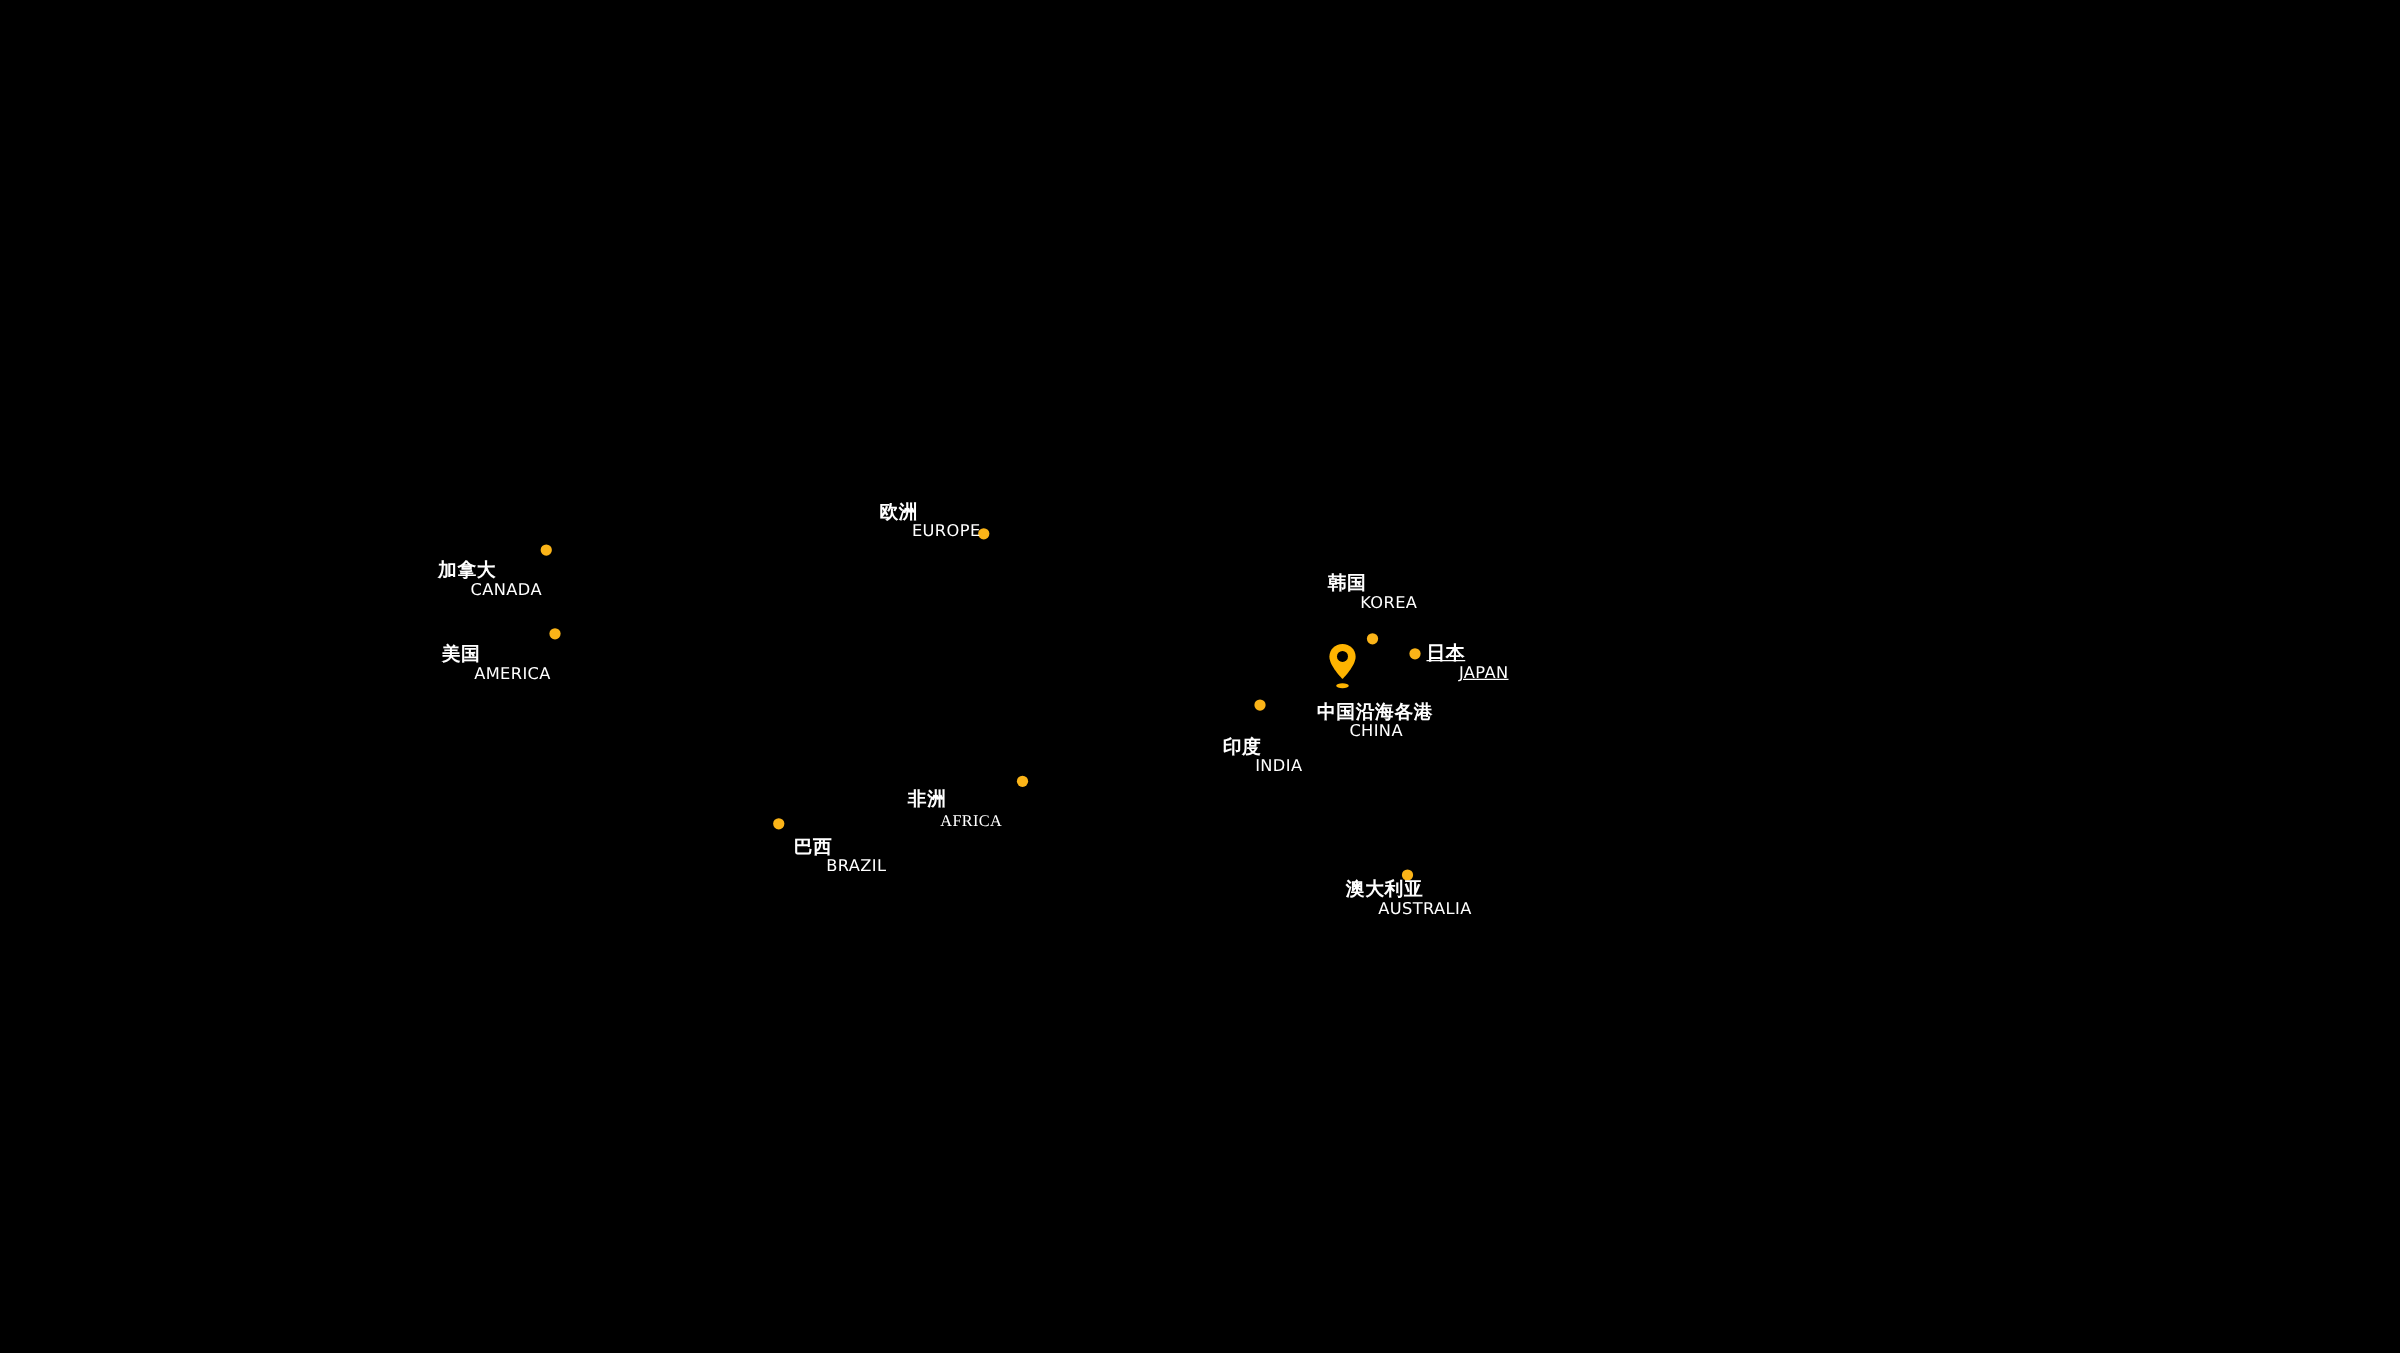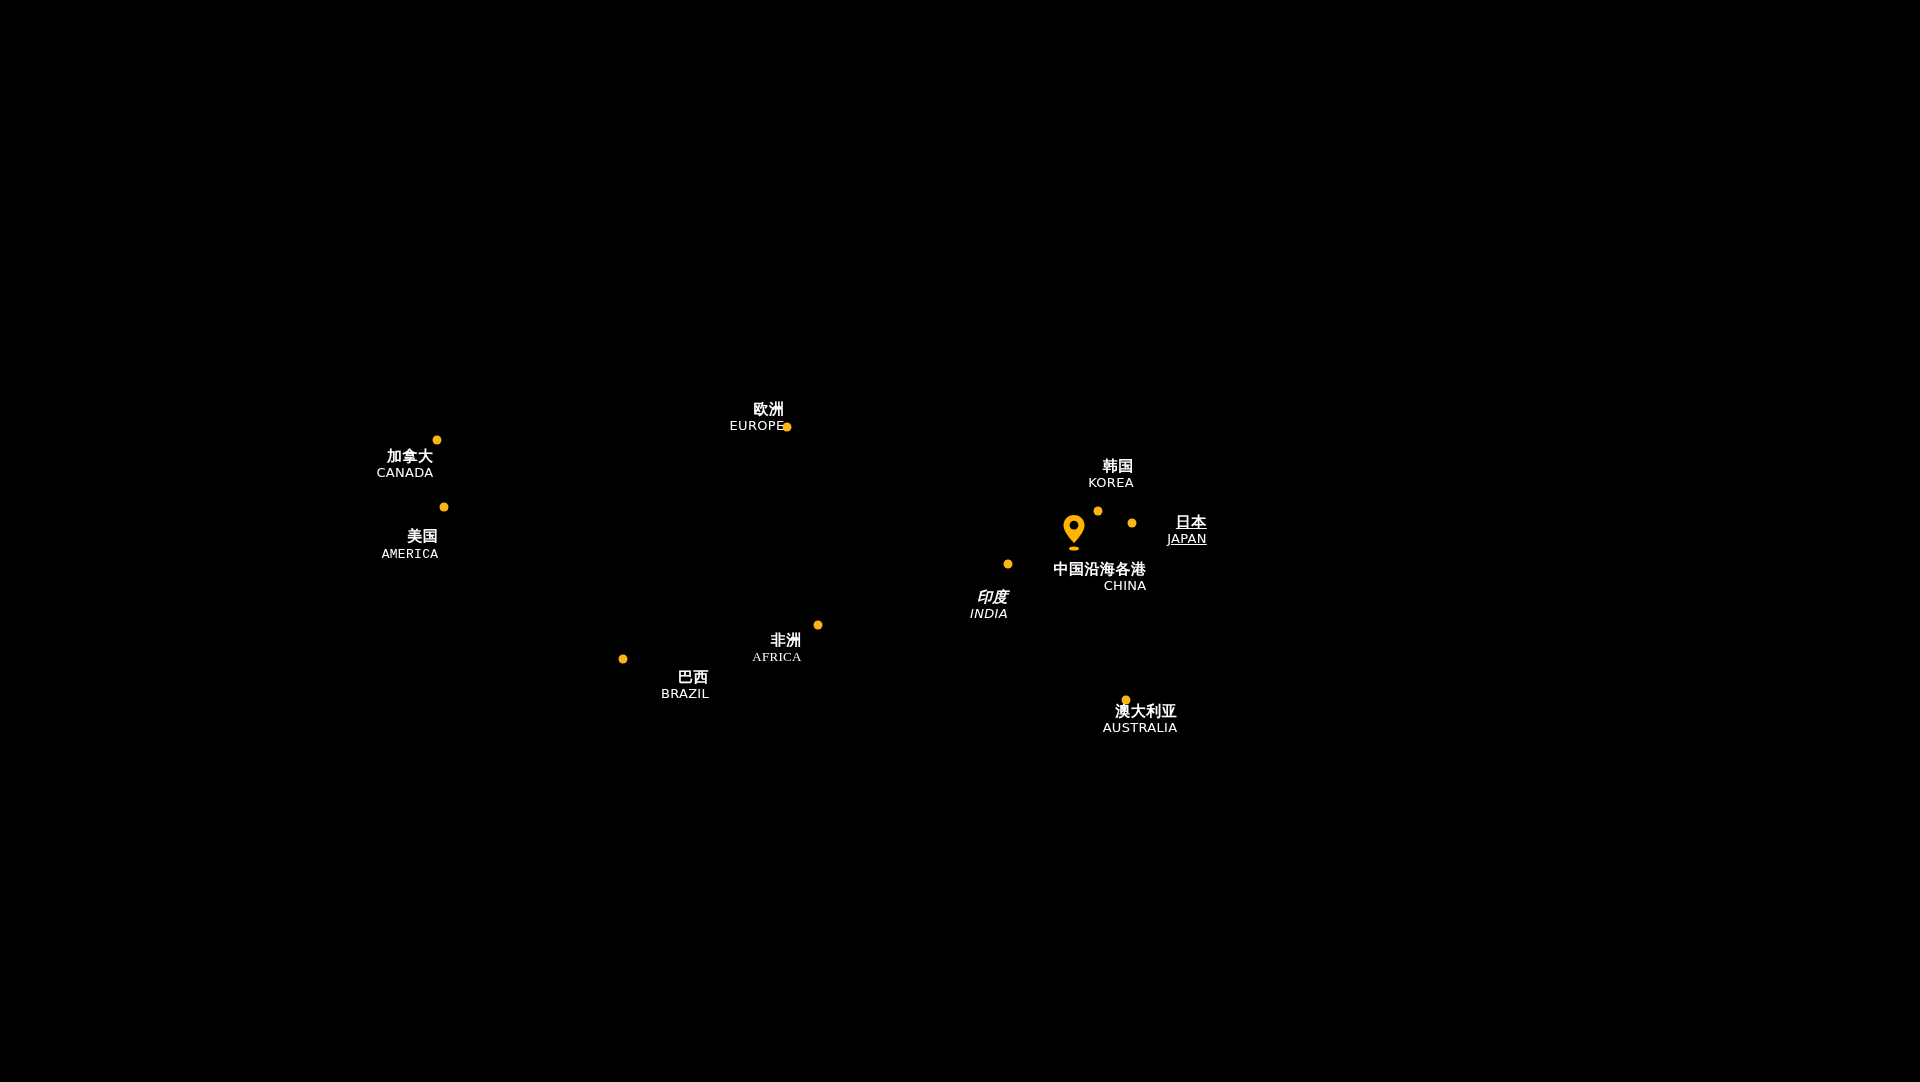--- a/index.html
+++ b/index.html
@@ -27,21 +27,21 @@
   }
   .pin {
     position: absolute;
     transform: translate(-50%, -55%);
     cursor: pointer;
     line-height: 0;
   }
   .label {
     position: absolute;
     transform: translateX(-50%);
-    text-align: right;
+    text-align: left;
     color: #FFFFFF;
     white-space: nowrap;
     pointer-events: none;
   }
   .zh {
     font-size: 15px;
     font-weight: 700;
     line-height: 16px;
     letter-spacing: 0.5px;
   }
@@ -62,21 +62,21 @@
   <div>
     <span class="dot" style="left: 437px; top: 440px;"></span>
     <div class="label" style="left: 392px; top: 448px;">
       <div class="zh">加拿大</div>
       <div class="en">CANADA</div>
     </div>
   </div>
 
   <div>
     <span class="dot" style="left: 444px; top: 507px;"></span>
-    <div class="label" style="left: 397px; top: 530px; font-family: Liberation Mono, monospace;">
+    <div class="label" style="left: 397px; top: 515px;">
       <div class="zh">美国</div>
       <div class="en">AMERICA</div>
     </div>
   </div>
 
   <div>
     <span class="dot" style="left: 787px; top: 427px;"></span>
     <div class="label" style="left: 744px; top: 401px;">
       <div class="zh">欧洲</div>
       <div class="en">EUROPE</div>
@@ -108,21 +108,21 @@
       </svg>
     </span>
     <div class="label" style="left: 1100px; top: 561px;">
       <div class="zh">中国沿海各港</div>
       <div class="en">CHINA</div>
     </div>
   </div>
 
   <div>
     <span class="dot" style="left: 1008px; top: 564px;"></span>
-    <div class="label" style="left: 976px; top: 589px; font-style: italic;">
+    <div class="label" style="left: 1010px; top: 589px;">
       <div class="zh">印度</div>
       <div class="en">INDIA</div>
     </div>
   </div>
 
   <div>
     <span class="dot" style="left: 818px; top: 625px;"></span>
     <div class="label" style="left: 764px; top: 632px; font-family: Liberation Serif, serif;">
       <div class="zh">非洲</div>
       <div class="en">AFRICA</div>

